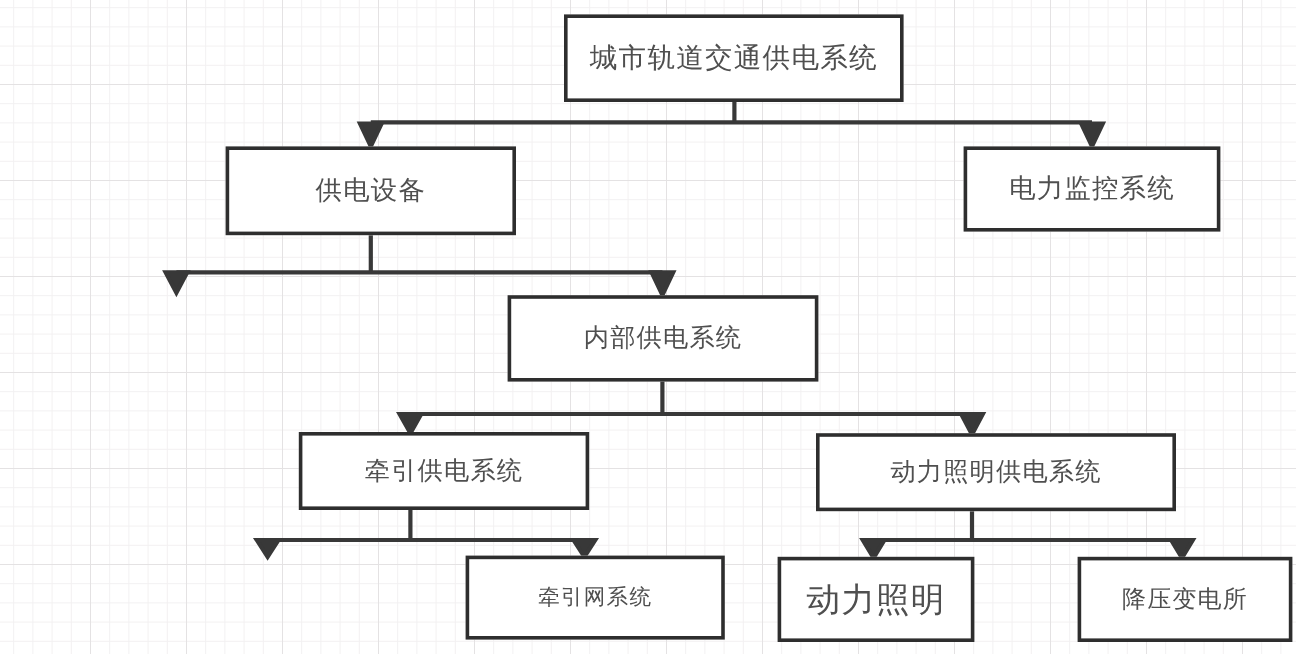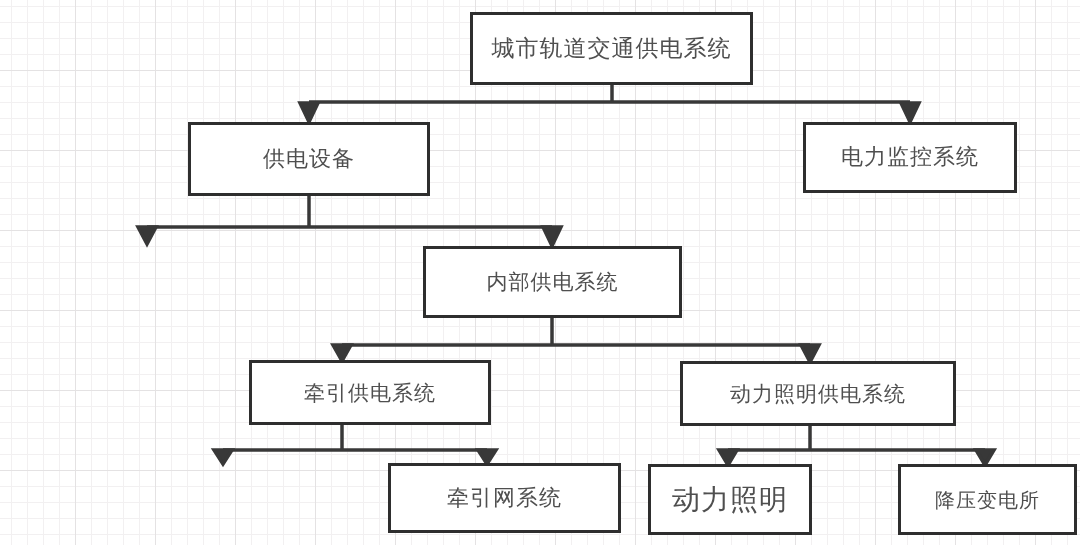--- a/index.html
+++ b/index.html
@@ -43,23 +43,23 @@
     letter-spacing: 1px;
     line-height: 1.2;
   }
   
   .n-root        { left: 470px; top: 12px;  width: 283px; height: 73px; font-size: 23px; }
   .n-equip       { left: 188px; top: 122px; width: 242px; height: 74px; font-size: 22px; }
   .n-monitor     { left: 803px; top: 122px; width: 214px; height: 71px; font-size: 22px; }
   .n-external    { left: 3px;   top: 243px; width: 287px; height: 77px; font-size: 20px; }
   .n-internal    { left: 423px; top: 246px; width: 259px; height: 72px; font-size: 21px; }
   .n-traction    { left: 221px; top: 360px; width: 242px; height: 65px; font-size: 21px; margin-left: 28px; }
-  .n-plsupply    { left: 680px; top: 361px; width: 276px; height: 65px; font-size: 21px; }
+  .n-plsupply    { left: 680px; top: 361px; width: 300px; height: 65px; font-size: 21px; }
   .n-tsub        { left: 120px; top: 463px; width: 208px; height: 71px; font-size: 20px; }
-  .n-tnet        { left: 388px; top: 463px; width: 233px; height: 70px; font-size: 22px; }
+  .n-tnet        { left: 388px; top: 463px; width: 216px; height: 70px; font-size: 18px; }
   .n-plight      { left: 648px; top: 464px; width: 164px; height: 71px; font-size: 28px; }
   .n-stepdown    { left: 898px; top: 464px; width: 179px; height: 71px; font-size: 20px; }
 </style>
 </head>
 <body>
 
 <div class="canvas">
 
   <svg class="connectors" viewBox="0 0 1080 545" xmlns="http://www.w3.org/2000/svg">
     <g stroke="#383838" stroke-width="3.5" fill="#383838">

